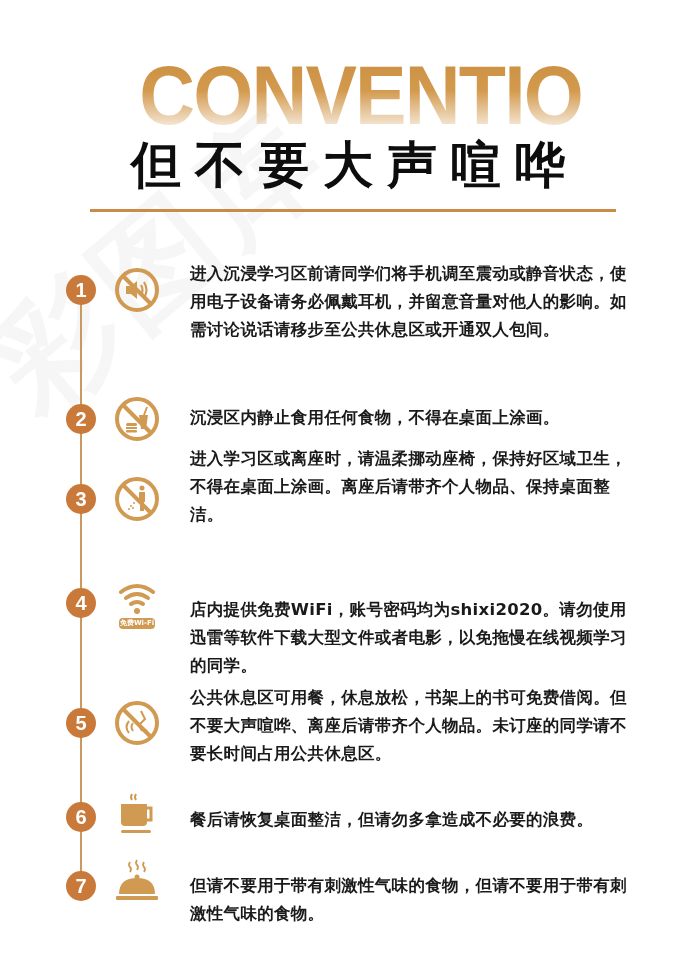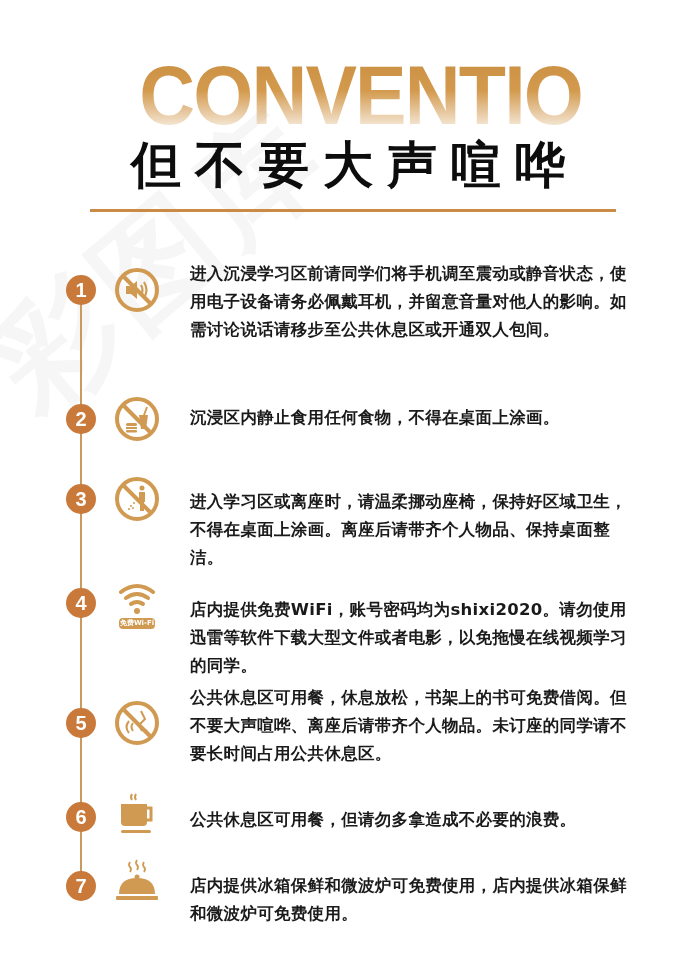--- a/index.html
+++ b/index.html
@@ -91,21 +91,21 @@
       <circle cx="24" cy="24" r="20" fill="none" stroke="#d19a52" stroke-width="4"></circle>
       <circle cx="29" cy="13" r="2.5" fill="#d19a52"></circle>
       <path d="M26 17h6v10h-1v9h-4v-9h-1z" fill="#d19a52"></path>
       <circle cx="21" cy="28" r="1" fill="#d19a52"></circle>
       <circle cx="18" cy="31" r="1" fill="#d19a52"></circle>
       <circle cx="20" cy="33" r="1" fill="#d19a52"></circle>
       <circle cx="16" cy="34" r="1" fill="#d19a52"></circle>
       <line x1="11" y1="11" x2="37" y2="37" stroke="#d19a52" stroke-width="4"></line>
     </svg>
   </div>
-  <div class="text" style="top:488px">进入学习区或离座时，请温柔挪动座椅，保持好区域卫生，不得在桌面上涂画。离座后请带齐个人物品、保持桌面整洁。</div>
+  <div class="text" style="top:445px">进入学习区或离座时，请温柔挪动座椅，保持好区域卫生，不得在桌面上涂画。离座后请带齐个人物品、保持桌面整洁。</div>
 </div>
 
 <div class="item" style="top:0">
   <div class="num" style="top:588px">4</div>
   <div class="icon" style="top:578px; height:56px;">
     <svg viewBox="0 0 48 56" style="height:56px">
       <path d="M8 14q16 -12 32 0" fill="none" stroke="#d19a52" stroke-width="4" stroke-linecap="round"></path>
       <path d="M13 20q11 -8 22 0" fill="none" stroke="#d19a52" stroke-width="4" stroke-linecap="round"></path>
       <path d="M18 26q6 -4 12 0" fill="none" stroke="#d19a52" stroke-width="4" stroke-linecap="round"></path>
       <circle cx="24" cy="33" r="3" fill="#d19a52"></circle>
@@ -133,27 +133,27 @@
 <div class="item" style="top:0">
   <div class="num" style="top:802px">6</div>
   <div class="icon" style="top:790px">
     <svg viewBox="0 0 48 48">
       <path d="M19 4q-2 3 0 6M23 4q-2 3 0 6" fill="none" stroke="#d19a52" stroke-width="2"></path>
       <path d="M8 14h26v18a4 4 0 0 1 -4 4h-18a4 4 0 0 1 -4 -4z" fill="#d19a52"></path>
       <path d="M34 18h4v12h-4" fill="none" stroke="#d19a52" stroke-width="3"></path>
       <rect x="8" y="40" width="30" height="3" rx="1.5" fill="#d19a52"></rect>
     </svg>
   </div>
-  <div class="text" style="top:806px">公共休息区可用餐，但请勿多拿造成不必要的浪费。</div>
+  <div class="text" style="top:806px">餐后请恢复桌面整洁，但请勿多拿造成不必要的浪费。</div>
 </div>
 
 <div class="item" style="top:0">
   <div class="num" style="top:871px">7</div>
   <div class="icon" style="top:858px">
     <svg viewBox="0 0 48 48">
       <path d="M17 4q-2 3 0 5t0 5M24 2q-2 3 0 5t0 5M31 4q-2 3 0 5t0 5" fill="none" stroke="#d19a52" stroke-width="1.8"></path>
       <circle cx="24" cy="19" r="2.5" fill="#d19a52"></circle>
       <path d="M6 36q0 -16 18 -16t18 16z" fill="#d19a52"></path>
       <rect x="3" y="38" width="42" height="4" rx="1" fill="#d19a52"></rect>
     </svg>
   </div>
-  <div class="text" style="top:872px">店内提供冰箱保鲜和微波炉可免费使用，店内提供冰箱保鲜和微波炉可免费使用。</div>
+  <div class="text" style="top:872px">但请不要用于带有刺激性气味的食物，但请不要用于带有刺激性气味的食物。</div>
 </div>
 
 </body></html>

